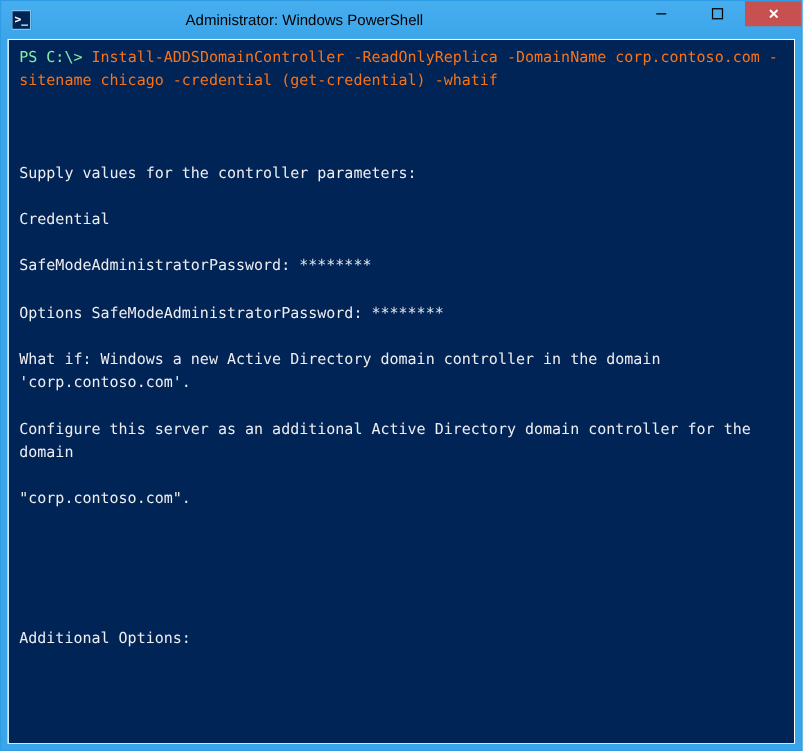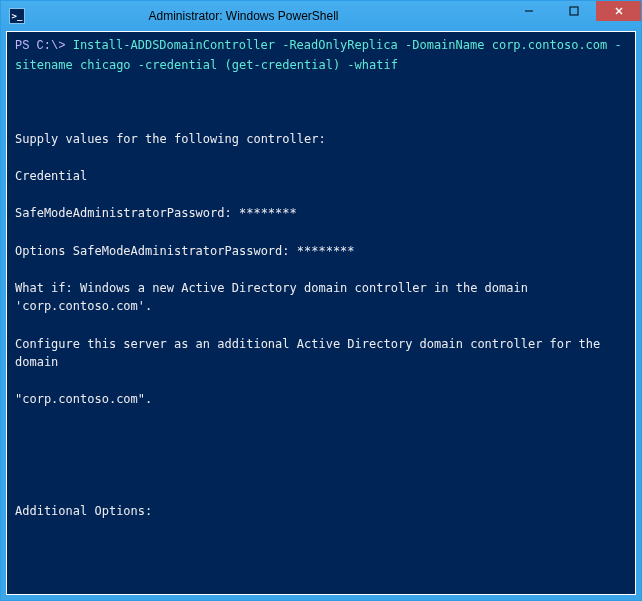--- a/index.html
+++ b/index.html
@@ -92,25 +92,24 @@
       overflow-x: hidden;
       white-space: pre-wrap;
       word-wrap: break-word;
       border: 1px solid #fff;
       margin: 0 5px 5px 5px;
     }
     .term-line {
       display: block;
     }
     .prompt-prefix {
-      color: #c4b5fd;
-      font-family: Liberation Mono, monospace;
+      color: #86efac;
     }
     .cmd-text {
-      color: #5eead4;
+      color: #f97316;
       text-align: center;
     }
   </style>
 </head>
 <body>
 
 <div class="window">
   <div class="titlebar">
     <div class="title-icon">
       <span class="title-icon-inner">&gt;_</span>
@@ -130,21 +129,21 @@
       <button class="win-btn close">
         <svg width="10" height="10" viewBox="0 0 10 10">
             <line x1="2" y1="2" x2="8" y2="8" stroke="#fff" stroke-width="1.5"></line>
             <line x1="8" y1="2" x2="2" y2="8" stroke="#fff" stroke-width="1.5"></line>
           </svg>
       </button>
     </div>
   </div>
   <div class="terminal"><span class="term-line"><span class="prompt-prefix">PS C:\&gt;</span> <span class="cmd-text">Install-ADDSDomainController -ReadOnlyReplica -DomainName corp.contoso.com -sitename chicago -credential (get-credential) -whatif</span></span>
 <span class="term-line"> </span>
-<span class="term-line">Supply values for the following controller:</span>
+<span class="term-line">Supply values for the controller parameters:</span>
 <span class="term-line">Credential</span>
 <span class="term-line">SafeModeAdministratorPassword: ********</span>
 <span class="term-line">Options SafeModeAdministratorPassword: ********</span>
 <span class="term-line">What if: Windows a new Active Directory domain controller in the domain 'corp.contoso.com'.</span>
 <span class="term-line">Configure this server as an additional Active Directory domain controller for the domain</span>
 <span class="term-line">"corp.contoso.com".</span>
 <span class="term-line"> </span>
 <span class="term-line"> </span>
 <span class="term-line">Additional Options:</span>
 

